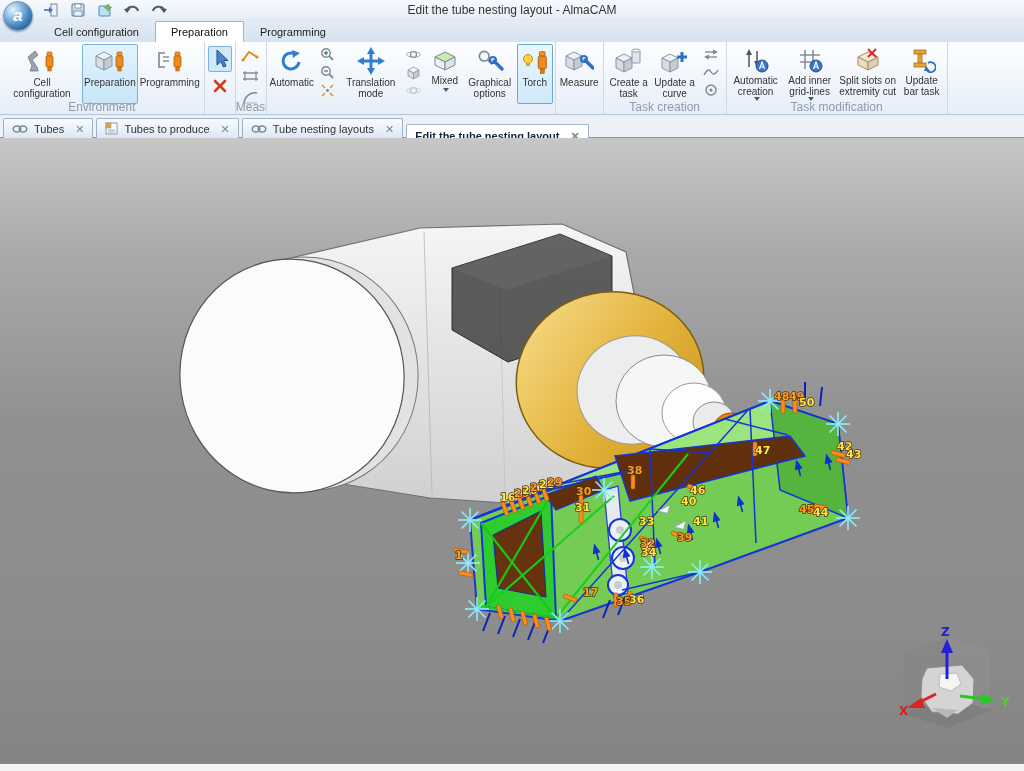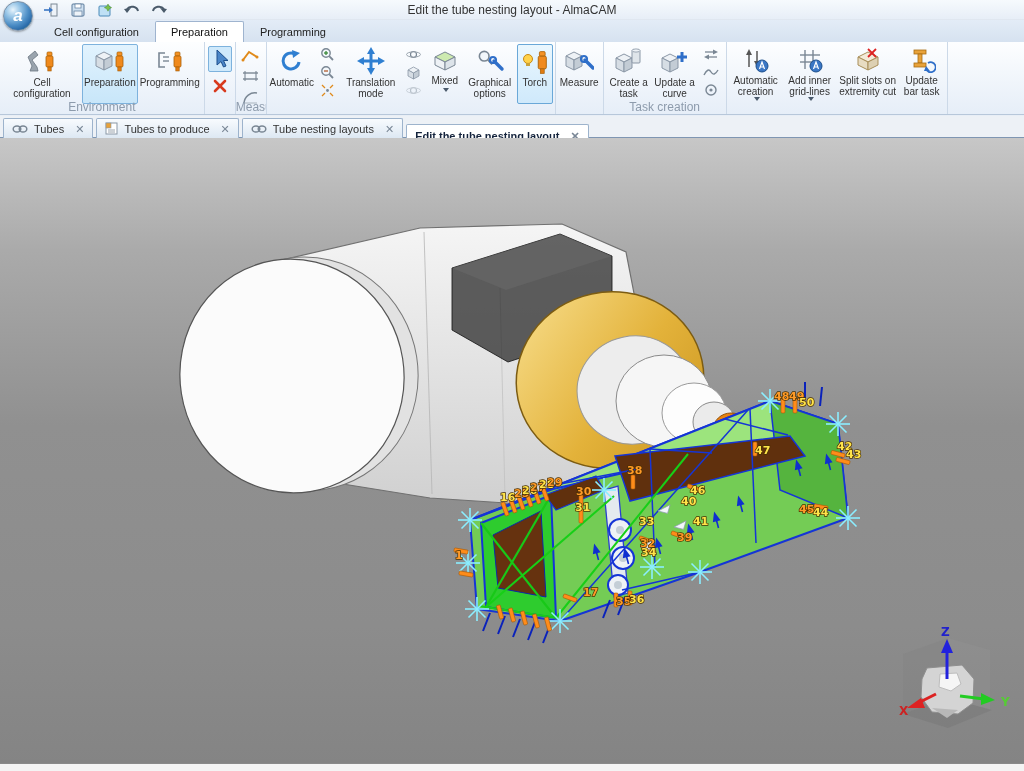--- a/index.html
+++ b/index.html
@@ -407,20 +407,21 @@
           <g fill="#e8a23a" stroke="#a96d12" stroke-width="0.8">
             <rect x="6" y="3" width="12" height="4"></rect>
             <rect x="10" y="7" width="4" height="9"></rect>
             <rect x="6" y="16" width="12" height="4"></rect>
           </g>
           <path d="M20,16 a5,5 0 1 1 -2,6" fill="none" stroke="#2f6fc9" stroke-width="1.8"></path>
           <path d="M16,24 L22,24 L18,19 Z" fill="#2f6fc9"></path>
         </svg>
       <span>Update bar task</span>
     </div>
+    <div class="glabel">Task modification</div>
   </div>
 
 </div>
 
 <div class="doctabs">
   <div class="dtab">
     <svg width="16" height="10">
         <ellipse cx="5" cy="5" rx="3.8" ry="3.1" fill="none" stroke="#7a8794" stroke-width="1.5"></ellipse>
         <ellipse cx="11" cy="5" rx="3.8" ry="3.1" fill="none" stroke="#7a8794" stroke-width="1.5"></ellipse>
       </svg>

